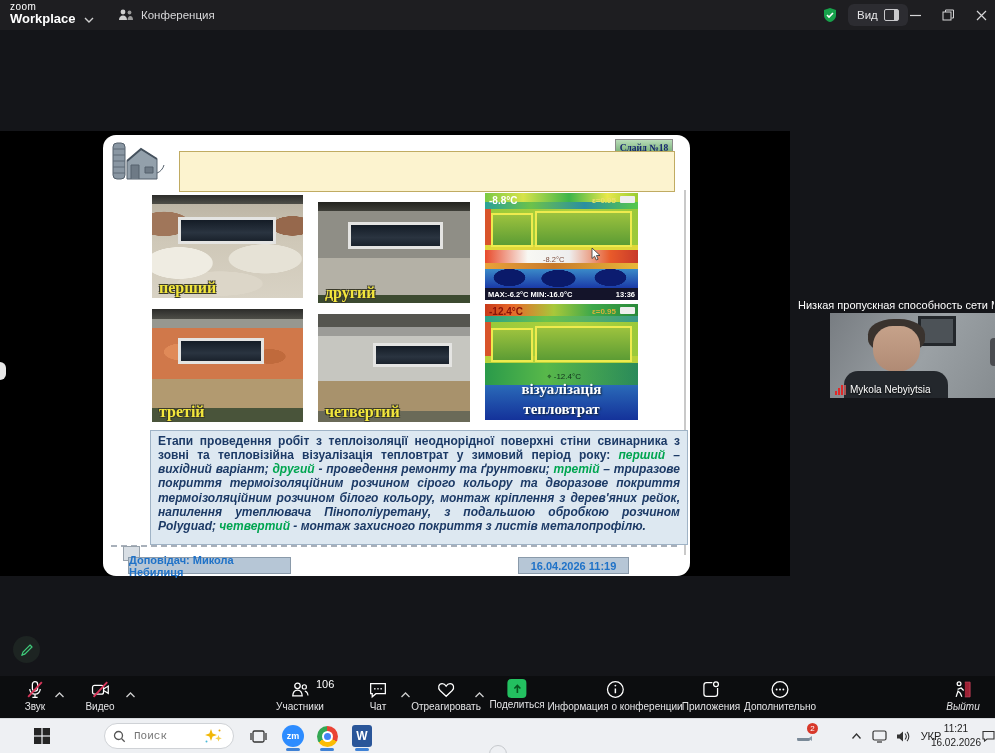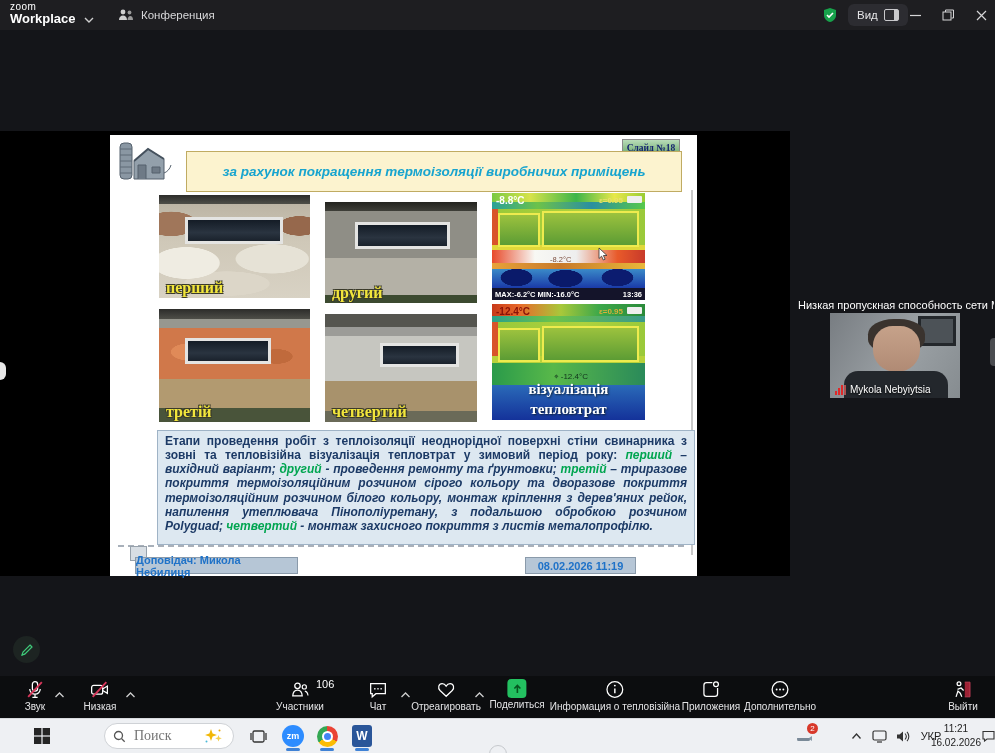--- a/index.html
+++ b/index.html
@@ -18,21 +18,21 @@
   .avatar-sm{width:15px;height:15px;border-radius:3px;background:linear-gradient(#c7a58d 55%,#3a3430 55%);flex:0 0 auto;}
   .tab-more{margin-left:auto;color:#bbb;}
   .shield{position:absolute;left:822px;top:7px;width:16px;height:16px;}
   #view-pill{position:absolute;left:848px;top:4px;height:22px;background:#2c2c31;border-radius:6px;display:flex;align-items:center;gap:6px;padding:0 9px;color:#e3e3e5;font-size:11.5px;}
   .view-ic{width:13px;height:10px;border:1px solid #c9c9cc;border-radius:2px;position:relative;}
   .view-ic::after{content:"";position:absolute;right:0;top:0;bottom:0;width:4px;background:#c9c9cc;}
   .wbtn{position:absolute;top:0;width:32px;height:30px;display:flex;align-items:center;justify-content:center;color:#d6d6d8;}
 
   
   #share-black{position:absolute;left:0;top:131px;width:790px;height:445px;background:#000;}
-  #slide{position:absolute;left:110px;top:135px;width:587px;height:441px;background:#fff;font-family:"Liberation Sans",sans-serif;}
+  #slide{position:absolute;left:103px;top:135px;width:587px;height:441px;background:#fff;font-family:"Liberation Sans",sans-serif;border-radius:13px;}
   .slide-scroll{position:absolute;left:581px;top:55px;width:2px;height:365px;background:#c9c9c9;}
 
   #farm-logo{position:absolute;left:2px;top:2px;}
   #slide-badge{position:absolute;left:512px;top:4px;width:56px;height:15px;background:linear-gradient(#b9dcb9,#6aa86a);border:1px solid #8a8a8a;color:#15246e;font-weight:bold;font-size:9.5px;display:flex;align-items:center;justify-content:center;font-family:"Liberation Serif",serif;}
   #slide-titlebox{position:absolute;left:76px;top:16px;width:496px;height:41px;background:#fcf3cf;border:1px solid #c0ab62;box-sizing:border-box;
     display:flex;flex-direction:column;align-items:center;justify-content:center;color:#17a4cf;font-size:13.5px;font-style:italic;line-height:1.3;}
   #slide-titlebox .l1 b,#slide-titlebox .l2{font-weight:bold;}
   #slide-titlebox .pre{text-decoration:underline;}
 
   .photo{position:absolute;background:#cfc8ba;overflow:hidden;}
@@ -72,21 +72,21 @@
     padding:3px 7px;color:#1c3a66;font-weight:bold;font-size:12px;line-height:1.18;text-align:justify;}
   #body-block .seg{white-space:pre-wrap;}
   #body-block .it{font-style:italic;}
   #body-block .green{font-style:italic;color:#00a550;}
   .dashline{position:absolute;left:8px;top:410px;width:566px;border-top:2px dashed #a8b0ba;}
   .foot-box{position:absolute;top:422px;height:17px;background:#b6c6d6;border:1px solid #8a9aaa;box-sizing:border-box;color:#1f72c8;font-weight:bold;font-size:11px;display:flex;align-items:center;justify-content:center;}
   #pointer-chip{position:absolute;left:20px;top:411px;width:15px;height:13px;background:#d8dee4;border:1px solid #97a1ab;}
 
   
   #net-warning{position:absolute;left:798px;top:299px;width:196px;color:#fff;font-size:11px;white-space:nowrap;overflow:hidden;}
-  #video-tile{position:absolute;left:830px;top:313px;width:130px;height:85px;background:linear-gradient(120deg,#787d82,#9ba1a5 55%,#868c90);overflow:hidden;}
+  #video-tile{position:absolute;left:830px;top:313px;width:130px;height:85px;background:linear-gradient(120deg,#787d82,#9ba1a5 55%,#868c90);overflow:hidden;padding-left:36px;}
   .wall-pic{position:absolute;left:88px;top:3px;width:38px;height:30px;background:#4c5257;border:3px solid #23272b;box-sizing:border-box;}
   .head-hair{position:absolute;left:38px;top:6px;width:57px;height:34px;background:#3a332e;border-radius:45% 45% 40% 40%;}
   .head-face{position:absolute;left:43px;top:13px;width:47px;height:46px;background:linear-gradient(#c6a28a,#b08a74);border-radius:42% 42% 48% 48%;}
   .shoulders{position:absolute;left:14px;top:58px;width:104px;height:28px;background:#23272c;border-radius:14px 14px 0 0;}
   .name-tag{position:absolute;left:5px;bottom:3px;display:flex;align-items:center;gap:4px;color:#fff;font-size:10px;text-shadow:0 1px 2px #000;}
   .sigbars{display:flex;align-items:flex-end;gap:1px;}
   .sigbars i{display:block;width:2px;background:#e02828;}
 
   
   #handle-left{position:absolute;left:0;top:362px;width:6px;height:18px;background:#e8e8e8;border-radius:0 6px 6px 0;}
@@ -97,21 +97,21 @@
   #ctrlbar{position:absolute;left:0;top:676px;width:995px;height:42px;background:#0c0d0f;}
   .tb-btn{position:absolute;top:3px;transform:translateX(-50%);display:flex;flex-direction:column;align-items:center;gap:1px;color:#e4e4e6;font-size:10px;white-space:nowrap;}
   .tb-chev{position:absolute;top:9px;}
   .badge-count{position:absolute;left:316px;top:2px;color:#fff;font-size:11px;}
   .share-sq{width:19px;height:19px;border-radius:4px;background:#23c060;display:flex;align-items:center;justify-content:center;}
 
   
   #taskbar{position:absolute;left:0;top:718px;width:995px;height:35px;background:#eef0f3;border-top:1px solid #d8dade;box-sizing:border-box;}
   .tk{position:absolute;top:0;height:34px;display:flex;align-items:center;justify-content:center;}
   #search-pill{position:absolute;left:104px;top:4px;width:130px;height:26px;background:#fff;border:1px solid #cfd2d6;border-radius:13px;display:flex;align-items:center;gap:6px;padding:0 8px;box-sizing:border-box;}
-  #search-pill input{border:0;outline:0;width:60px;font-size:14px;color:#444;background:transparent;font-family:Liberation Serif, serif;}
+  #search-pill input{border:0;outline:0;width:60px;font-size:11px;color:#444;background:transparent;font-family:Liberation Mono, monospace;}
   .appdot{position:absolute;top:29px;width:14px;height:3px;border-radius:2px;background:#3f82d6;}
   .tray-txt{font-size:11px;color:#222;}
   #clock{position:absolute;right:14px;top:3px;text-align:center;font-size:10px;color:#222;line-height:1.35;}
   .zm-circle{width:22px;height:22px;border-radius:50%;background:#2d8cff;color:#fff;font-size:9px;font-weight:bold;display:flex;align-items:center;justify-content:center;}
   .word-sq{width:20px;height:22px;background:#2a5699;color:#fff;font-weight:bold;font-size:12px;display:flex;align-items:center;justify-content:center;border-radius:3px;}
   .chrome-circle{width:21px;height:21px;border-radius:50%;background:conic-gradient(#ea4335 0 33%,#fbbc05 33% 66%,#34a853 66% 100%);position:relative;}
   .chrome-circle::after{content:"";position:absolute;left:5px;top:5px;width:11px;height:11px;border-radius:50%;background:#4285f4;border:2px solid #fff;box-sizing:border-box;}
   #center-notch{position:absolute;left:489px;top:745px;width:16px;height:16px;border-radius:50%;border:1px solid #c6c9cd;background:#eef0f3;}
 </style>
 </head>
@@ -176,21 +176,20 @@
       <path d="M22 24l14-12 16 10v20H22z" fill="#93a0ab" stroke="#55616d"></path>
       <path d="M22 24l14-12 16 10" fill="none" stroke="#46525e" stroke-width="2"></path>
       <path d="M26 42V28h8v14M40 30h8v6h-8z" fill="#6e7a86" stroke="#55616d"></path>
       <path d="M52 36c3-1 6-4 7-8" stroke="#55616d" fill="none"></path>
     </svg>
   </div>
 
   <div id="slide-badge">Слайд №18</div>
 
   <div id="slide-titlebox">
-    <div class="l2">за рахунок покращення  термоізоляції  виробничих приміщень</div>
   </div>
 
   <div class="photo" id="photo1" style="left:49px;top:60px;width:151px;height:103px;">
     <div class="roof"></div>
     <div class="win" style="left:17%;top:21%;width:65%;height:27%;"></div>
     <div class="ph-label">перший</div>
   </div>
   <div class="photo" id="photo2" style="left:215px;top:67px;width:152px;height:101px;">
     <div class="roof"></div>
     <div class="win" style="left:20%;top:20%;width:62%;height:27%;"></div>
@@ -251,21 +250,21 @@
     <div class="battery"></div>
     <div class="t-ov" style="left:62px;top:68px;color:#12321c;font-size:8px;font-weight:normal;">⌖ <span>-12.4°C</span></div>
     <div class="t2-cap" style="bottom:22px;">візуалізація</div>
     <div class="t2-cap" style="bottom:2px;">тепловтрат</div>
   </div>
 
   <div id="body-block"><span class="seg plain">Етапи проведення робіт з теплоізоляції неоднорідної поверхні стіни свинарника з зовні та тепловізійна візуалізація тепловтрат у зимовий період року: </span><span class="seg green">перший</span><span class="seg it"> – вихідний варіант; </span><span class="seg green">другий</span><span class="seg it"> - проведення ремонту та ґрунтовки; </span><span class="seg green">третій</span><span class="seg it"> – триразове покриття термоізоляційним розчином сірого кольору та дворазове покриття термоізоляційним розчином білого кольору, монтаж кріплення з дерев'яних рейок, напилення утеплювача Пінополіуретану, з подальшою обробкою розчином Polyguad; </span><span class="seg green">четвертий</span><span class="seg it"> - монтаж захисного покриття з листів металопрофілю.</span></div>
   <div class="dashline"></div>
   <div id="pointer-chip"></div>
   <div class="foot-box" style="left:25px;width:163px;">Доповідач: Микола Небилиця</div>
-  <div class="foot-box" style="left:415px;width:111px;">08.02.2026 11:19</div>
+  <div class="foot-box" style="left:415px;width:111px;">16.04.2026 11:19</div>
 </div>
 
 <div id="net-warning">Низкая пропускная способность сети Mykol...</div>
 <div id="video-tile">
   <div class="wall-pic"></div>
   <div class="head-hair"></div>
   <div class="head-face"></div>
   <div class="shoulders"></div>
   <div class="name-tag">
     <span class="sigbars">
@@ -302,21 +301,21 @@
         <path d="M1.5 6l4-4 4 4" stroke="#cfcfcf" stroke-width="1.3" fill="none"></path>
       </svg>
   </div>
 
   <div class="tb-btn" style="left:100px;">
     <svg width="22" height="21" viewBox="0 0 20 20">
       <rect x="2.5" y="6" width="10.5" height="8.5" rx="2" fill="none" stroke="#fff" stroke-width="1.2"></rect>
       <path d="M13 9.5l4.5-2.8v7l-4.5-2.8" fill="none" stroke="#fff" stroke-width="1.2"></path>
       <path d="M3.5 17L16.5 3" stroke="#d8365a" stroke-width="1.8"></path>
     </svg>
-    <span>Низкая</span>
+    <span>Видео</span>
   </div>
   <div class="tb-chev" style="left:125px;">
     <svg width="11" height="8" viewBox="0 0 11 8">
         <path d="M1.5 6l4-4 4 4" stroke="#cfcfcf" stroke-width="1.3" fill="none"></path>
       </svg>
   </div>
 
   <div class="badge-count">106</div>
   <div class="tb-btn" style="left:300px;">
     <svg width="22" height="21" viewBox="0 0 20 20">
@@ -363,42 +362,42 @@
     </span>
     <span>Поделиться</span>
   </div>
 
   <div class="tb-btn" style="left:615px;">
     <svg width="22" height="21" viewBox="0 0 20 20">
       <circle cx="10" cy="10" r="7.5" fill="none" stroke="#fff" stroke-width="1.2"></circle>
       <path d="M10 9v4.5" stroke="#fff" stroke-width="1.4"></path>
         <circle cx="10" cy="6.3" r=".9" fill="#fff"></circle>
     </svg>
-    <span>Информация о тепловізійна</span>
+    <span>Информация о конференции</span>
   </div>
 
   <div class="tb-btn" style="left:711px;">
     <svg width="22" height="21" viewBox="0 0 20 20">
       <path d="M11.5 3.5H6a2.5 2.5 0 0 0-2.5 2.5v8A2.5 2.5 0 0 0 6 16.5h8a2.5 2.5 0 0 0 2.5-2.5V8.5" fill="none" stroke="#fff" stroke-width="1.2"></path>
       <circle cx="15" cy="5" r="2.3" fill="none" stroke="#fff" stroke-width="1.2"></circle>
     </svg>
     <span>Приложения</span>
   </div>
 
   <div class="tb-btn" style="left:780px;">
     <svg width="22" height="21" viewBox="0 0 20 20">
       <circle cx="10" cy="10" r="7.5" fill="none" stroke="#fff" stroke-width="1.2"></circle>
       <circle cx="6.8" cy="10" r=".9" fill="#fff"></circle>
         <circle cx="10" cy="10" r=".9" fill="#fff"></circle>
         <circle cx="13.2" cy="10" r=".9" fill="#fff"></circle>
     </svg>
     <span>Дополнительно</span>
   </div>
 
-  <div class="tb-btn" style="left:963px;">
+  <div class="tb-btn" style="left:963px;font-style:italic;">
     <svg width="22" height="21" viewBox="0 0 20 20">
       <path d="M11.5 3h5v14h-5z" fill="#9e2235"></path>
       <path d="M11.5 3h5v14h-5" fill="none" stroke="#c8425a" stroke-width=".8"></path>
       <circle cx="6" cy="4.6" r="1.8" fill="none" stroke="#fff" stroke-width="1.2"></circle>
       <path d="M3.2 17l1.8-5.5 2.2 2 1.5 3.3M4.6 9.8l3.4-1.2 2.4 2.4" fill="none" stroke="#fff" stroke-width="1.2"></path>
     </svg>
     <span>Выйти</span>
   </div>
 </div>
 

